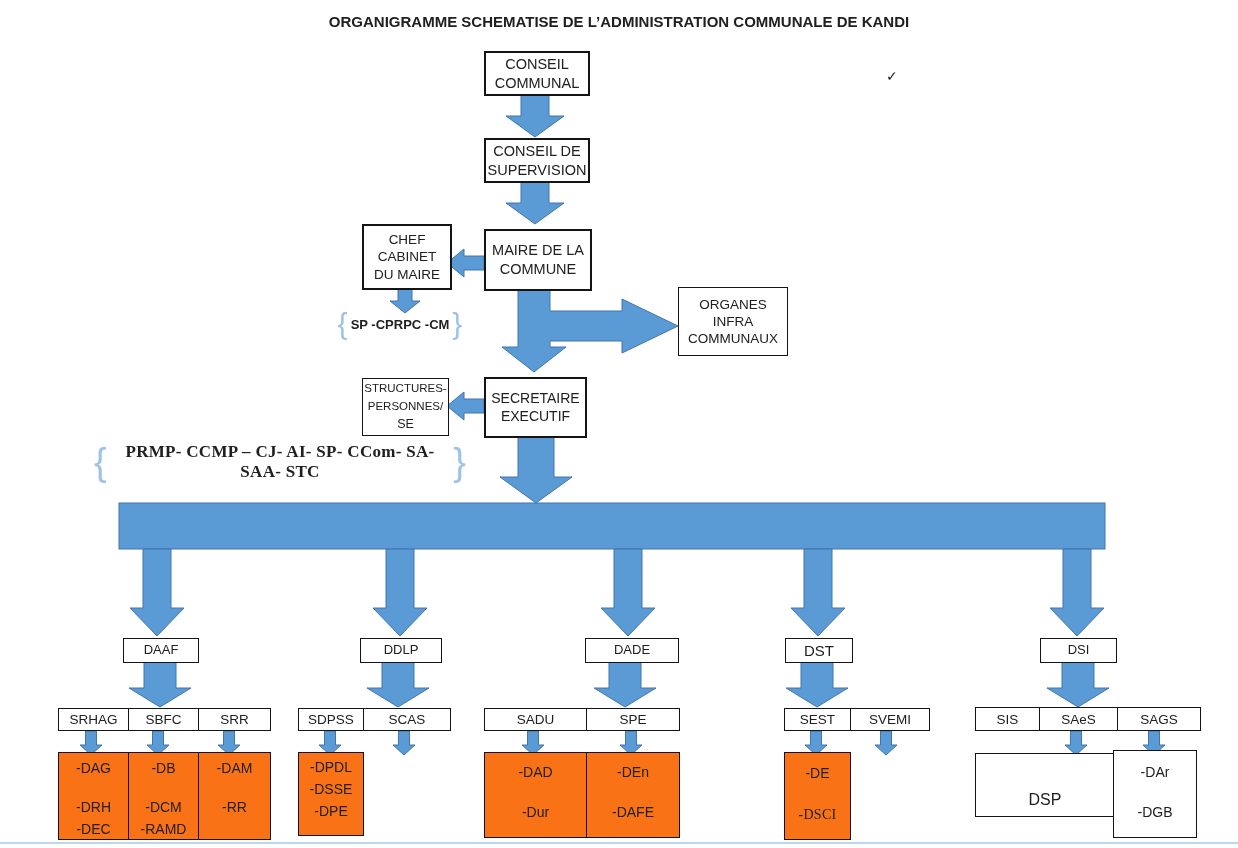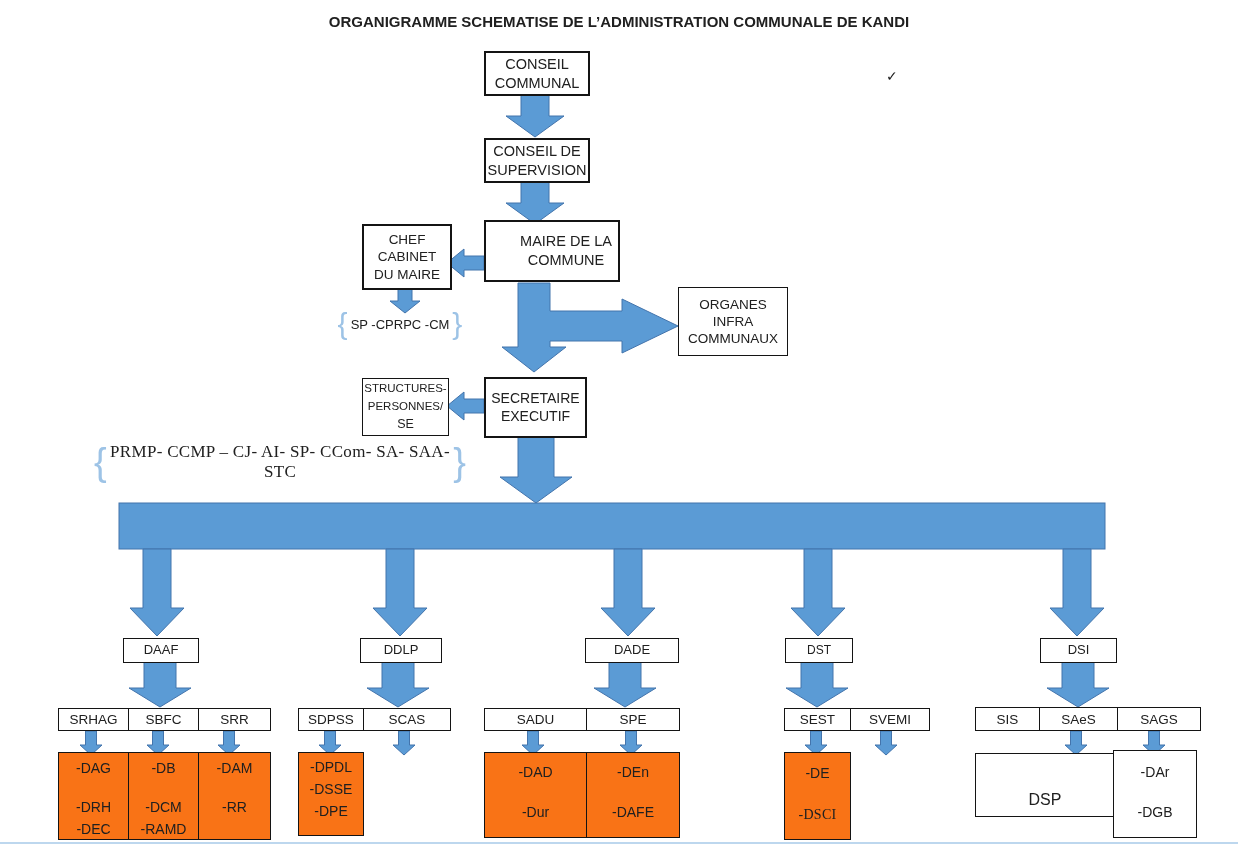--- a/index.html
+++ b/index.html
@@ -18,21 +18,21 @@
   .cell{border:1.5px solid #141414;border-left:none;background:#fff;display:flex;
         align-items:center;justify-content:center;font-size:13.5px;}
   .cell:first-child{border-left:1.5px solid #141414;}
   .tcol{border:1.5px solid #141414;border-left:none;background:#f97316;text-align:center;font-size:14px;}
   .tcol:first-child{border-left:1.5px solid #141414;}
   .tline{height:22px;line-height:22px;}
   .serif{font-family:"Liberation Serif",serif;letter-spacing:.3px;}
   .title{left:0;top:13;width:1238px;text-align:center;font-weight:bold;font-size:15px;z-index:2;}
   .brace{color:var(--brace,#9DC3E6);font-weight:400;line-height:1;z-index:2;}
   .annex{position:absolute;z-index:2;display:flex;align-items:center;justify-content:center;}
-  .annex .txt{font-weight:normal;}
+  .annex .txt{font-weight:bold;}
   .bottom-rule{left:0;top:842px;width:1238px;height:2px;background:var(--bottom-rule,#BDD7EE);z-index:2;}
   .check{z-index:2;font-size:14px;color:#1a1a1a;}
 </style>
 </head>
 <body>
 
 <svg class="connectors" width="1238" height="848">
   <polygon class="arw" points="521,93 549,93 549,116 564,116 535,137 506,116 521,116"></polygon>
   <polygon class="arw" points="521,179 549,179 549,203 564,203 535,224 506,203 521,203"></polygon>
   <polygon class="arw" points="484,256 484,270 464,270 464,277 447,263 464,249 464,256"></polygon>
@@ -79,21 +79,21 @@
   <div>CONSEIL DE</div>
   <div>SUPERVISION</div>
 </div>
 
 <div class="box" style="left:362px;top:224px;width:86px;height:62px;font-size:13.5px;">
   <div>CHEF</div>
   <div>CABINET</div>
   <div>DU MAIRE</div>
 </div>
 
-<div class="box" style="left:484px;top:220px;width:104px;height:58px;padding-left:28px;">
+<div class="box" style="left:484px;top:229px;width:104px;height:58px;">
   <div>MAIRE DE LA</div>
   <div>COMMUNE</div>
 </div>
 
 <div class="box thin" style="left:678px;top:287px;width:108px;height:67px;font-size:13.5px;">
   <div>ORGANES</div>
   <div>INFRA</div>
   <div>COMMUNAUX</div>
 </div>
 
@@ -122,21 +122,21 @@
 
 <div class="box thin" style="left:123px;top:638px;width:74px;height:23px;font-size:13px;">
   <div>DAAF</div>
   </div>
 <div class="box thin" style="left:360px;top:638px;width:80px;height:23px;font-size:13px;">
   <div>DDLP</div>
   </div>
 <div class="box thin" style="left:585px;top:638px;width:92px;height:23px;font-size:13px;">
   <div>DADE</div>
   </div>
-<div class="box thin" style="left:785px;top:638px;width:66px;height:23px;font-size:12px;">
+<div class="box thin" style="left:785px;top:638px;width:66px;height:23px;font-size:15px;">
   <div>DST</div>
   </div>
 <div class="box thin" style="left:1040px;top:638px;width:75px;height:23px;font-size:13px;">
   <div>DSI</div>
   </div>
 
 <div class="row" style="left:58px;top:708px;height:23px;">
   <div class="cell" style="width:69px;">SRHAG</div>
   <div class="cell" style="width:69px;">SBFC</div>
   <div class="cell" style="width:71px;">SRR</div>

